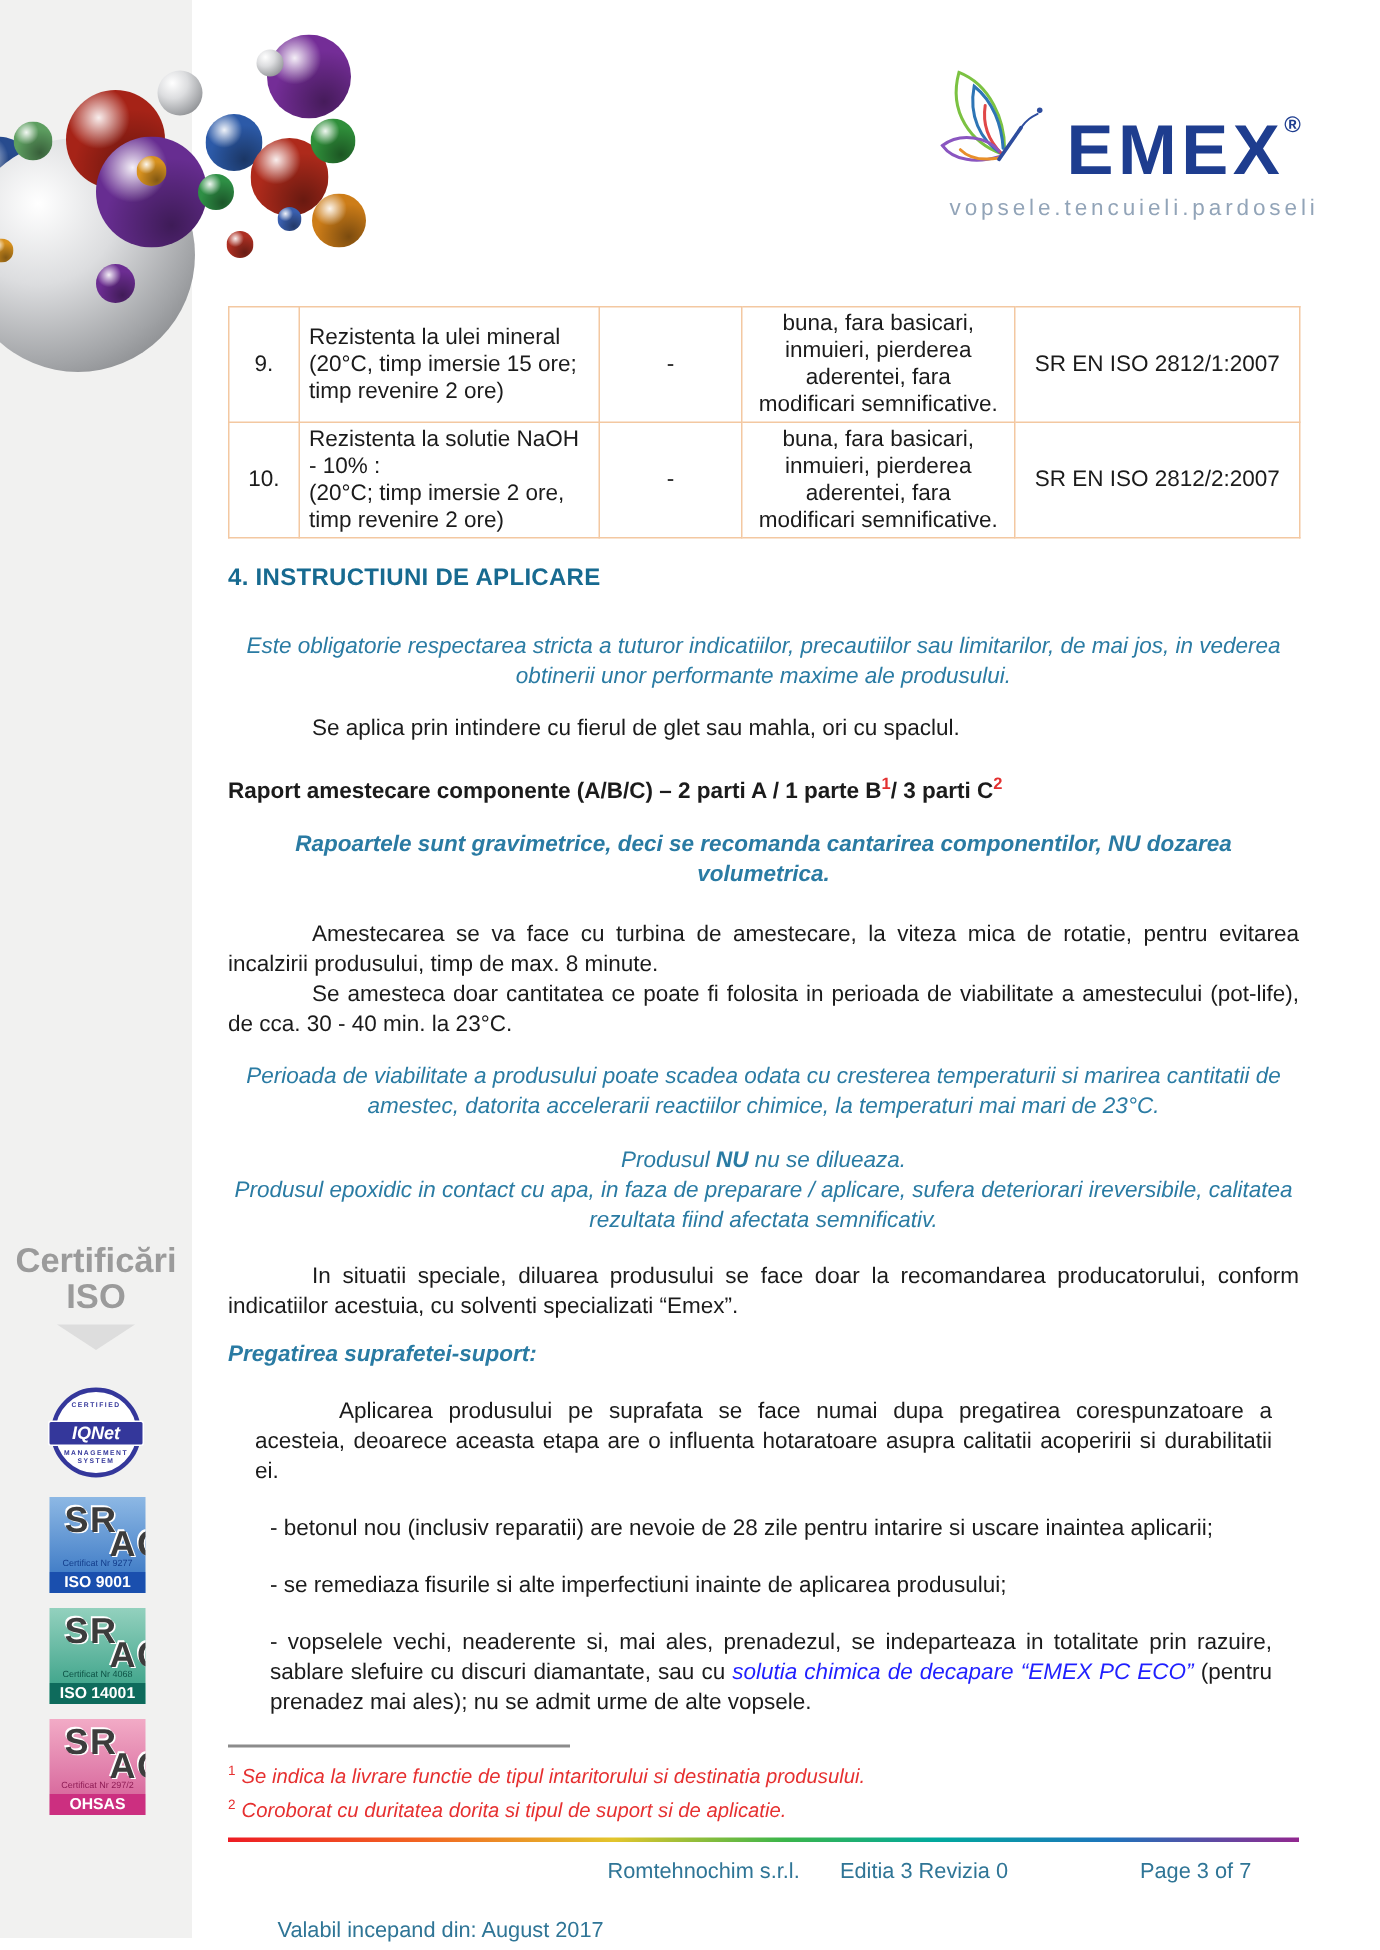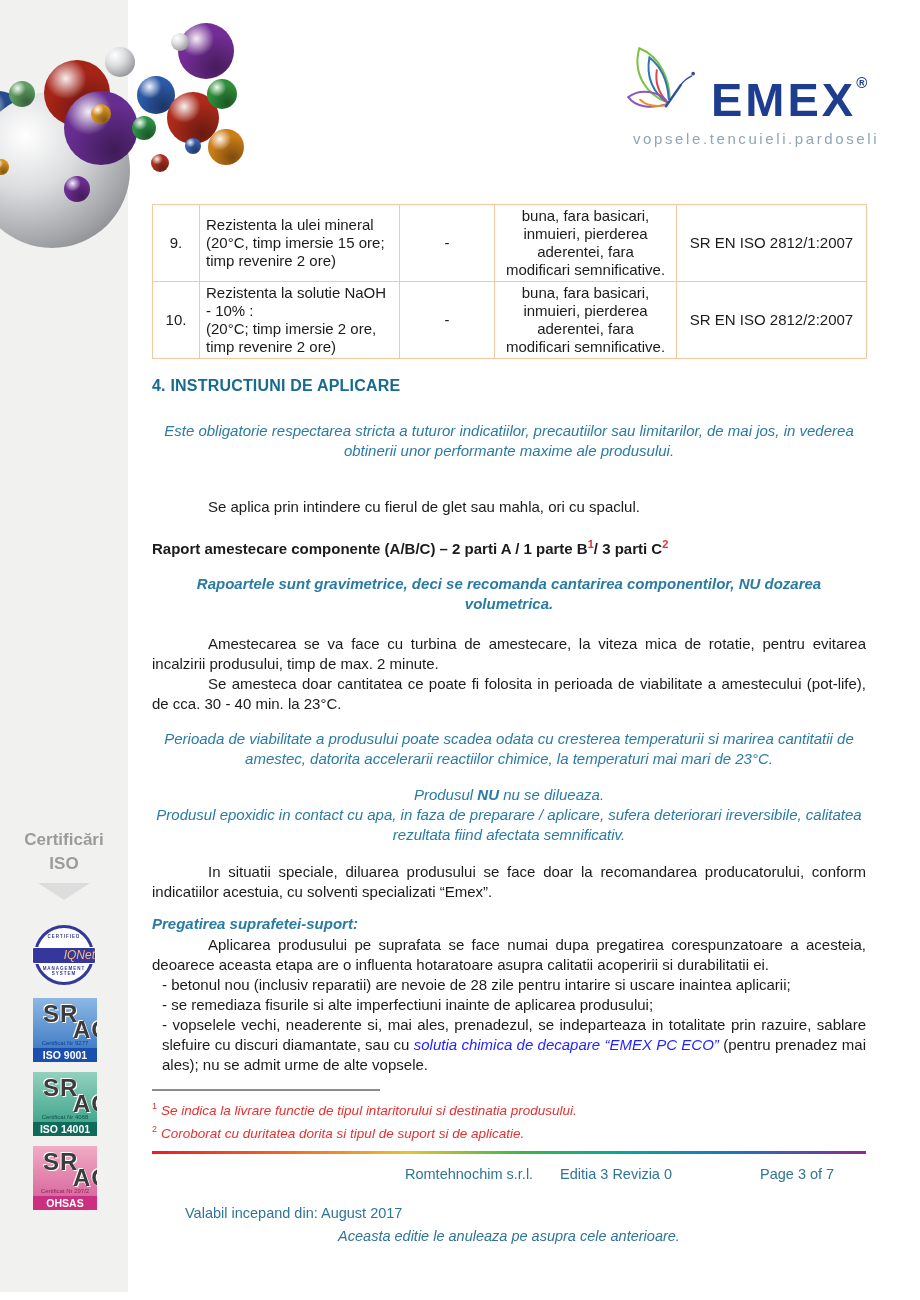--- a/index.html
+++ b/index.html
@@ -40,40 +40,40 @@
   }
   .brand sup{ font-size:15px; font-weight:bold; vertical-align:28px; letter-spacing:0; }
   .tagline{
     position:absolute; left:18px; top:98px; width:230px;
     font-size:15px; letter-spacing:2.6px; color:#92a4b8; text-align:center;
   }
 
   
   .cert-title{
     position:absolute; left:0; top:828px; width:128px;
-    text-align:center; font-size:17px; font-weight:bold; color:#9b9b9b; line-height:24px;
+    text-align:center; font-size:23px; font-weight:bold; color:#9b9b9b; line-height:24px;
   }
   .cert-arrow{
     position:absolute; left:38px; top:883px;
     width:0; height:0;
     border-left:26px solid transparent; border-right:26px solid transparent;
     border-top:17px solid #dddddd;
   }
   .iqnet{
     position:absolute; left:34px; top:925px; width:60px; height:60px;
     border:3px solid #34379b; border-radius:50%; background:#ffffff;
   }
   .iqnet .arc{ position:absolute; width:100%; text-align:center; font-size:4.5px; color:#34379b; letter-spacing:1px; font-weight:bold;}
   .iqnet .arc.top{ top:6px; }
   .iqnet .arc.bottom{ bottom:6px; }
   .iqnet .band{
     position:absolute; left:-5px; right:-5px; top:19px; height:17px;
     background:#34379b; border:1px solid #ffffff; border-radius:2px;
-    color:#fdba74; font-weight:normal; font-style:italic; font-size:12px;
-    text-align:right; line-height:15px;
+    color:#ffffff; font-weight:bold; font-style:italic; font-size:12px;
+    text-align:center; line-height:15px;
   }
   .badge{
     position:absolute; left:33px; width:64px; height:64px; overflow:hidden;
   }
   .badge .sr{ position:absolute; left:10px; top:2px; font-size:24px; font-weight:bold; color:#3c3c3c; text-shadow:1px 1px 0 #ffffff, -1px -1px 0 #ffffff; letter-spacing:1px;}
   .badge .ac{ position:absolute; left:40px; top:18px; font-size:24px; font-weight:bold; color:#3c3c3c; text-shadow:1px 1px 0 #ffffff, -1px -1px 0 #ffffff; letter-spacing:1px;}
   .badge .cert{ position:absolute; left:0; right:0; top:42px; font-size:6px; text-align:center; }
   .badge .lbl{ position:absolute; left:0; right:0; bottom:0; height:14px; font-size:10.5px; font-weight:bold; color:#ffffff; text-align:center; line-height:14px; }
   .badge.theme-blue{ background:linear-gradient(180deg,#8db8e4,#2f6fc0); top:998px; }
   .badge.theme-blue .cert{ color:#143e8c; }
@@ -97,31 +97,31 @@
   }
   td.c{ text-align:center; }
   td.pre{ white-space:pre-line; }
 
   h1.sec{ font-size:16px; font-weight:bold; color:#176a90; margin:0 0 25px 0; letter-spacing:.2px; }
   .teal-i{ color:#2a7ba3; font-style:italic; }
   .teal-bi{ color:#2a7ba3; font-style:italic; font-weight:bold; }
   .center{ text-align:center; }
   .just{ text-align:justify; }
   .ind{ text-indent:56px; }
-  .note1{ margin-bottom:36px; }
+  .note1{ margin-bottom:15px; }
   .mod-title{ margin-bottom:2px; }
   .mod-text{ margin-bottom:17px; text-indent:56px; }
   .ratio{ font-weight:bold; margin-bottom:15px; }
   .ratio sup{ color:#e33030; font-size:11px; }
   .grav{ margin-bottom:20px; }
   .potlife{ margin:15px 0 16px 0; }
   .nublock{ margin-bottom:17px; }
   .dilution{ margin-bottom:12px; }
   .prep-title{ margin-bottom:1px; }
-  .bullets{ margin:0; }
+  .bullets{ margin:18px; }
   .link-i{ color:#1f1fff; font-style:italic; }
   .fnrule{ width:228px; border:0; border-top:2px solid #8c8c8c; margin:14px 0 6px 0; }
   .footnote{ color:#e63030; font-style:italic; font-size:13.5px; line-height:19px; }
   .footnote sup{ font-size:9px; margin-right:4px; font-style:normal; }
   .rainbow{
     height:3px; width:714px; margin:9px 0 10px 0;
     background:linear-gradient(to right,#ed1c24 0%,#f26522 18%,#e3c52c 36%,#3ab54a 52%,#00a99d 66%,#1c75bc 82%,#92278f 100%);
   }
   .footer-row{
     display:grid; grid-template-columns:253px 155px 200px 1fr;
@@ -246,21 +246,21 @@
   <h1 class="sec">4. INSTRUCTIUNI DE APLICARE</h1>
 
   <p class="teal-i center note1">Este obligatorie respectarea stricta a tuturor indicatiilor, precautiilor sau limitarilor, de mai jos, in vederea obtinerii unor performante maxime ale produsului.</p>
 
   <p class="mod-text">Se aplica prin intindere cu fierul de glet sau mahla, ori cu spaclul.</p>
 
   <p class="ratio"><span>Raport amestecare componente (A/B/C) – 2 parti A / 1 parte B</span><sup>1</sup><span>/ 3 parti C</span><sup>2</sup></p>
 
   <p class="teal-bi center grav">Rapoartele sunt gravimetrice, deci se recomanda cantarirea componentilor, NU dozarea volumetrica.</p>
 
-  <p class="just ind">Amestecarea se va face cu turbina de amestecare, la viteza mica de rotatie, pentru evitarea incalzirii produsului, timp de max. 2 minute.</p>
+  <p class="just ind">Amestecarea se va face cu turbina de amestecare, la viteza mica de rotatie, pentru evitarea incalzirii produsului, timp de max. 8 minute.</p>
   <p class="just ind">Se amesteca doar cantitatea ce poate fi folosita in perioada de viabilitate a amestecului (pot-life), de cca. 30 - 40 min. la 23°C.</p>
 
   <p class="teal-i center potlife">Perioada de viabilitate a produsului poate scadea odata cu cresterea temperaturii si marirea cantitatii de amestec, datorita accelerarii reactiilor chimice, la temperaturi mai mari de 23°C.</p>
 
   <div class="teal-i center nublock">
     <p><span>Produsul </span><b>NU</b><span> nu se dilueaza.</span></p>
     <p>Produsul epoxidic in contact cu apa, in faza de preparare / aplicare, sufera deteriorari ireversibile, calitatea rezultata fiind afectata semnificativ.</p>
   </div>
 
   <p class="just ind dilution">In situatii speciale, diluarea produsului se face doar la recomandarea producatorului, conform indicatiilor acestuia, cu solventi specializati “Emex”.</p>

